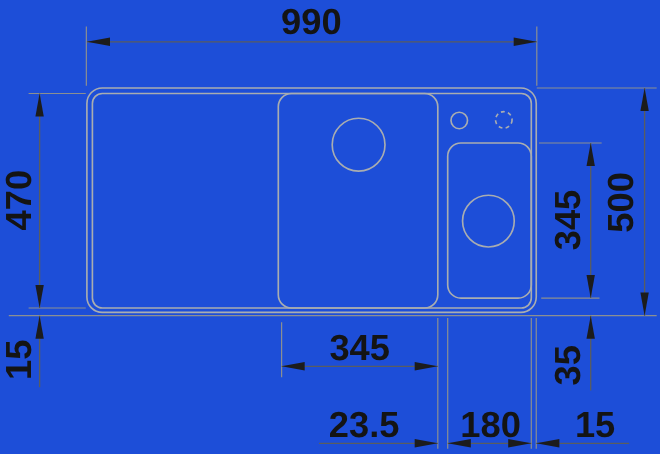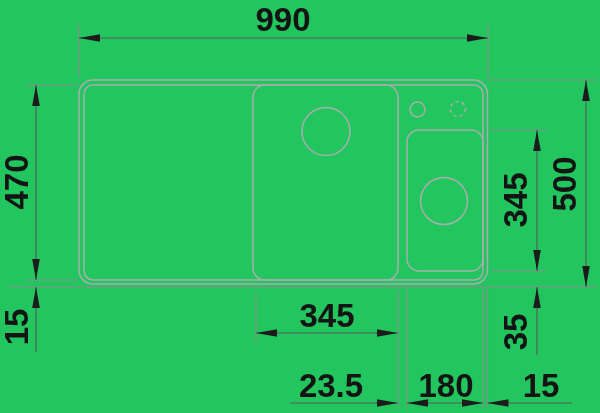--- a/index.html
+++ b/index.html
@@ -1,16 +1,16 @@
 <!DOCTYPE html>
 <html><head>
 <meta charset="utf-8">
 <style>
   html,body{margin:0;padding:0;background:#ffffff;}
-  #stage{position:relative;width:600px;height:413px;background:#22c55e;overflow:hidden;
+  #stage{position:relative;width:600px;height:413px;background:#1d4ed8;overflow:hidden;
          font-family:"Liberation Sans", sans-serif;}
   svg{position:absolute;left:0;top:0;}
   svg text{font-family:"Liberation Sans","DejaVu Sans",sans-serif;font-weight:bold;}
 </style>
 </head>
 <body>
 
 <div id="stage">
   <svg id="drawing" width="600" height="413" viewBox="0 0 600 413" xmlns="http://www.w3.org/2000/svg">
       <line x1="78.5" y1="24" x2="78.5" y2="78" stroke="#8b8f92" stroke-width="1.1"></line>

